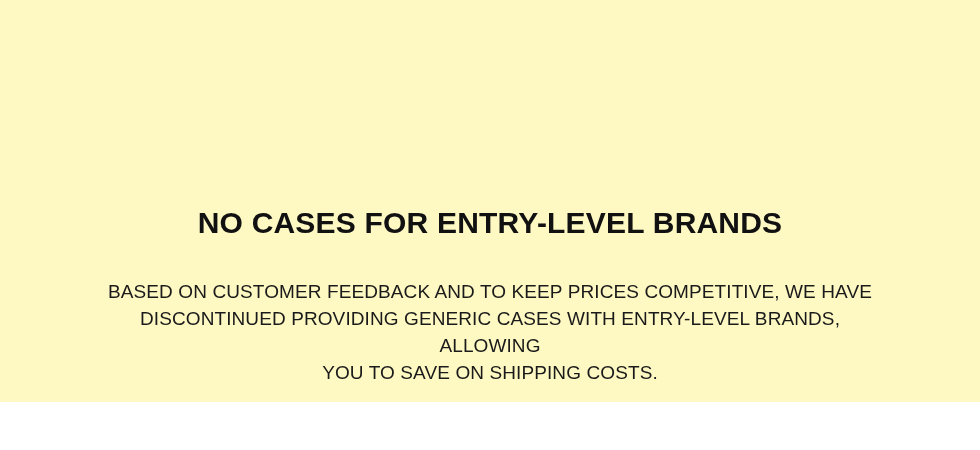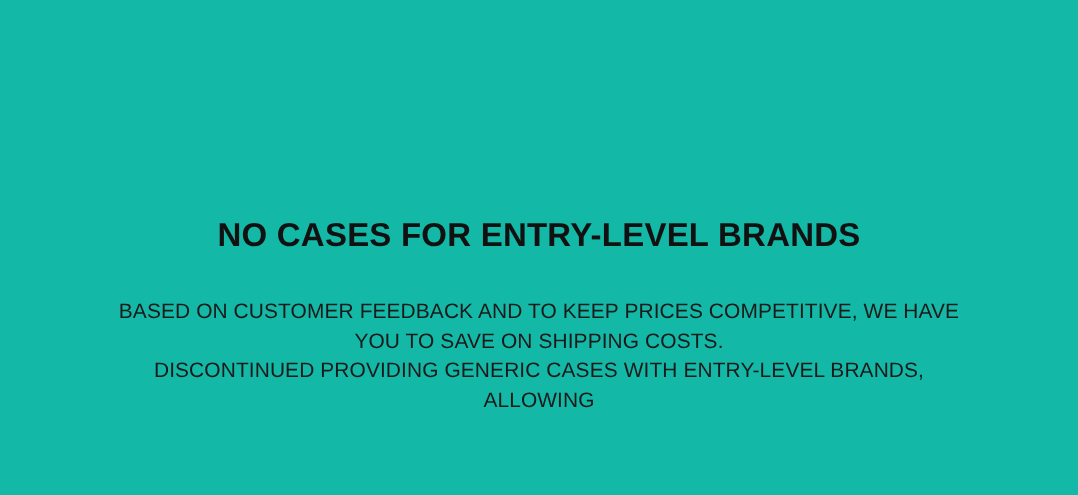--- a/index.html
+++ b/index.html
@@ -9,27 +9,27 @@
   body {
     width: 980px;
     height: 450px;
     background: #ffffff;
     font-family: "Liberation Sans", sans-serif;
     overflow: hidden;
   }
 
   .promo-banner {
     width: 980px;
-    height: 450px;
-    background: #14b8a6;
+    height: 402px;
+    background: #fef9c3;
     box-sizing: border-box;
     display: flex;
     flex-direction: column;
     align-items: center;
-    justify-content: center;
+    justify-content: flex-end;
     text-align: center;
   }
 
   .banner-inner {
     width: 100%;
     padding-top: 139px;
     display: flex;
     flex-direction: column;
     align-items: center;
   }
@@ -72,18 +72,18 @@
 </head>
 <body>
 
 <div class="promo-banner">
   <div class="banner-inner">
 
     <h2 class="banner-heading">NO CASES FOR ENTRY-LEVEL BRANDS</h2>
 
     <p class="banner-body">
       <span class="body-line">BASED ON CUSTOMER FEEDBACK AND TO KEEP PRICES COMPETITIVE, WE HAVE</span>
+      <span class="body-line">DISCONTINUED PROVIDING GENERIC CASES WITH ENTRY-LEVEL BRANDS, ALLOWING</span>
       <span class="body-line">YOU TO SAVE ON SHIPPING COSTS.</span>
-      <span class="body-line">DISCONTINUED PROVIDING GENERIC CASES WITH ENTRY-LEVEL BRANDS, ALLOWING</span>
     </p>
 
   </div>
 </div>
 
 </body></html>

